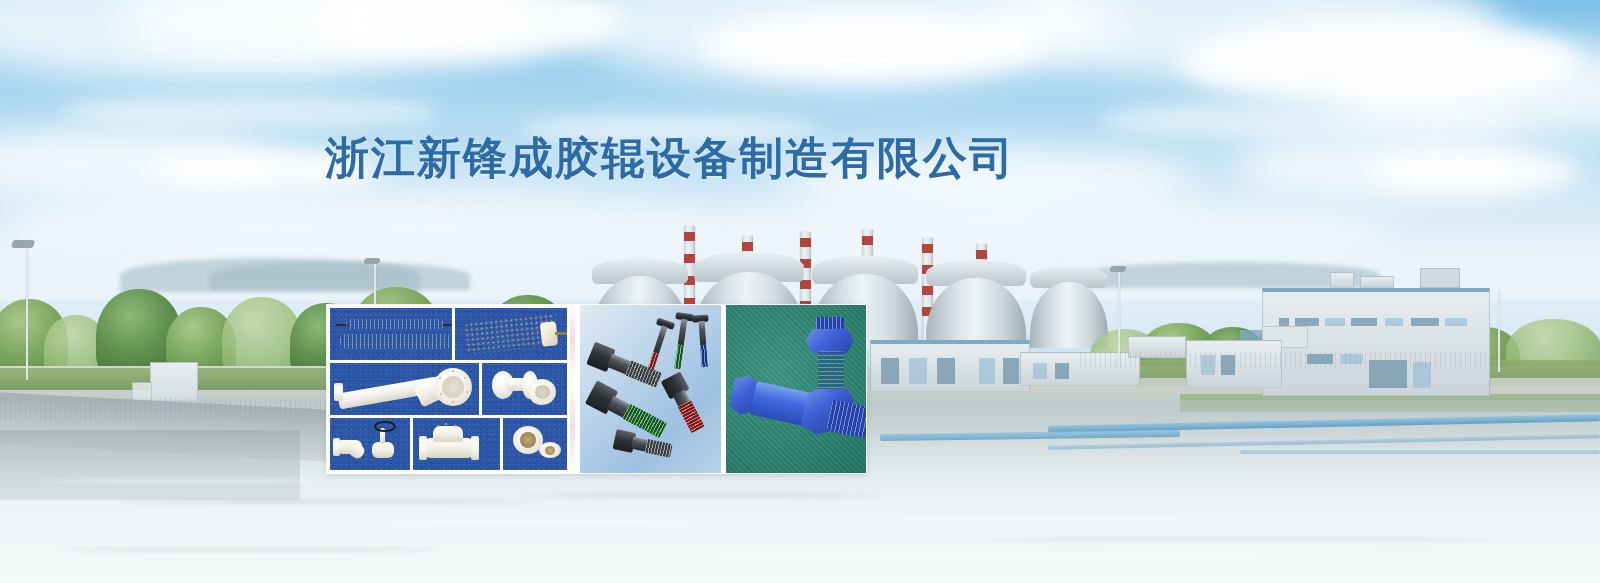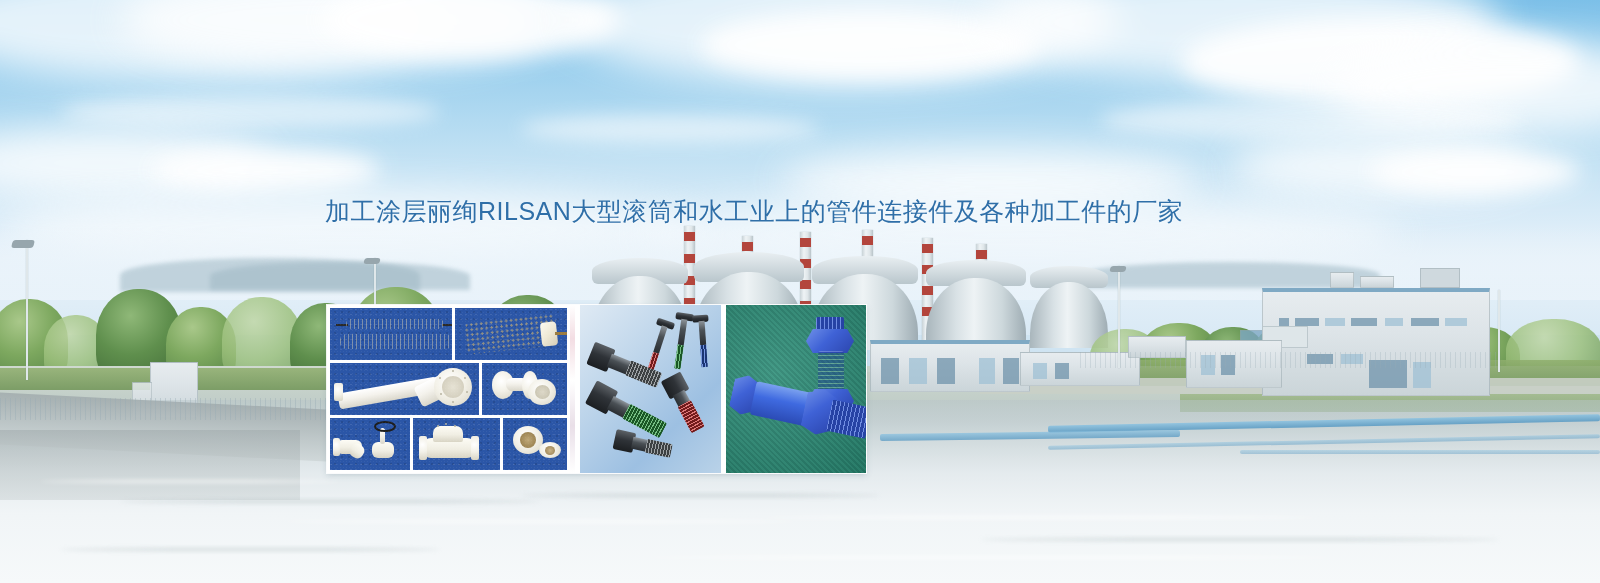--- a/index.html
+++ b/index.html
@@ -558,21 +558,21 @@
 
   <div>
     <div class="rail" style="left:1048px; top:420px; width:552px; transform:rotate(-1.2deg);"></div>
     <div class="rail thin" style="left:1048px; top:440px; width:552px; transform:rotate(-1.2deg); opacity:.5;"></div>
     <div class="rail" style="left:880px;  top:432px; width:300px; transform:rotate(-.8deg); opacity:.8;"></div>
     <div class="rail thin" style="left:1240px; top:450px; width:360px; opacity:.45;"></div>
     <div class="fence" style="left:0px;    top:398px; width:340px;"></div>
     <div class="fence" style="left:1080px; top:352px; width:420px; height:16px; opacity:.5;"></div>
   </div>
 
-  <div class="subtitle">加工涂层丽绚RILSAN大型滚筒和水工业上的管件连接件及各种加工件的厂家</div>
+  <div class="title">浙江新锋成胶辊设备制造有限公司</div>
 
   <div class="collage">
 
     <div class="panel-grid">
 
       <div class="grid-row">
         <div class="cell" style="flex:1.08;">
           <div class="shaft" style="left:6px;  top:16px; width:12px;"></div>
           <div class="shaft" style="left:112px; top:16px; width:12px;"></div>
           <div class="roller ribbed" style="left:16px; top:11px; width:98px; height:10px;"></div>

